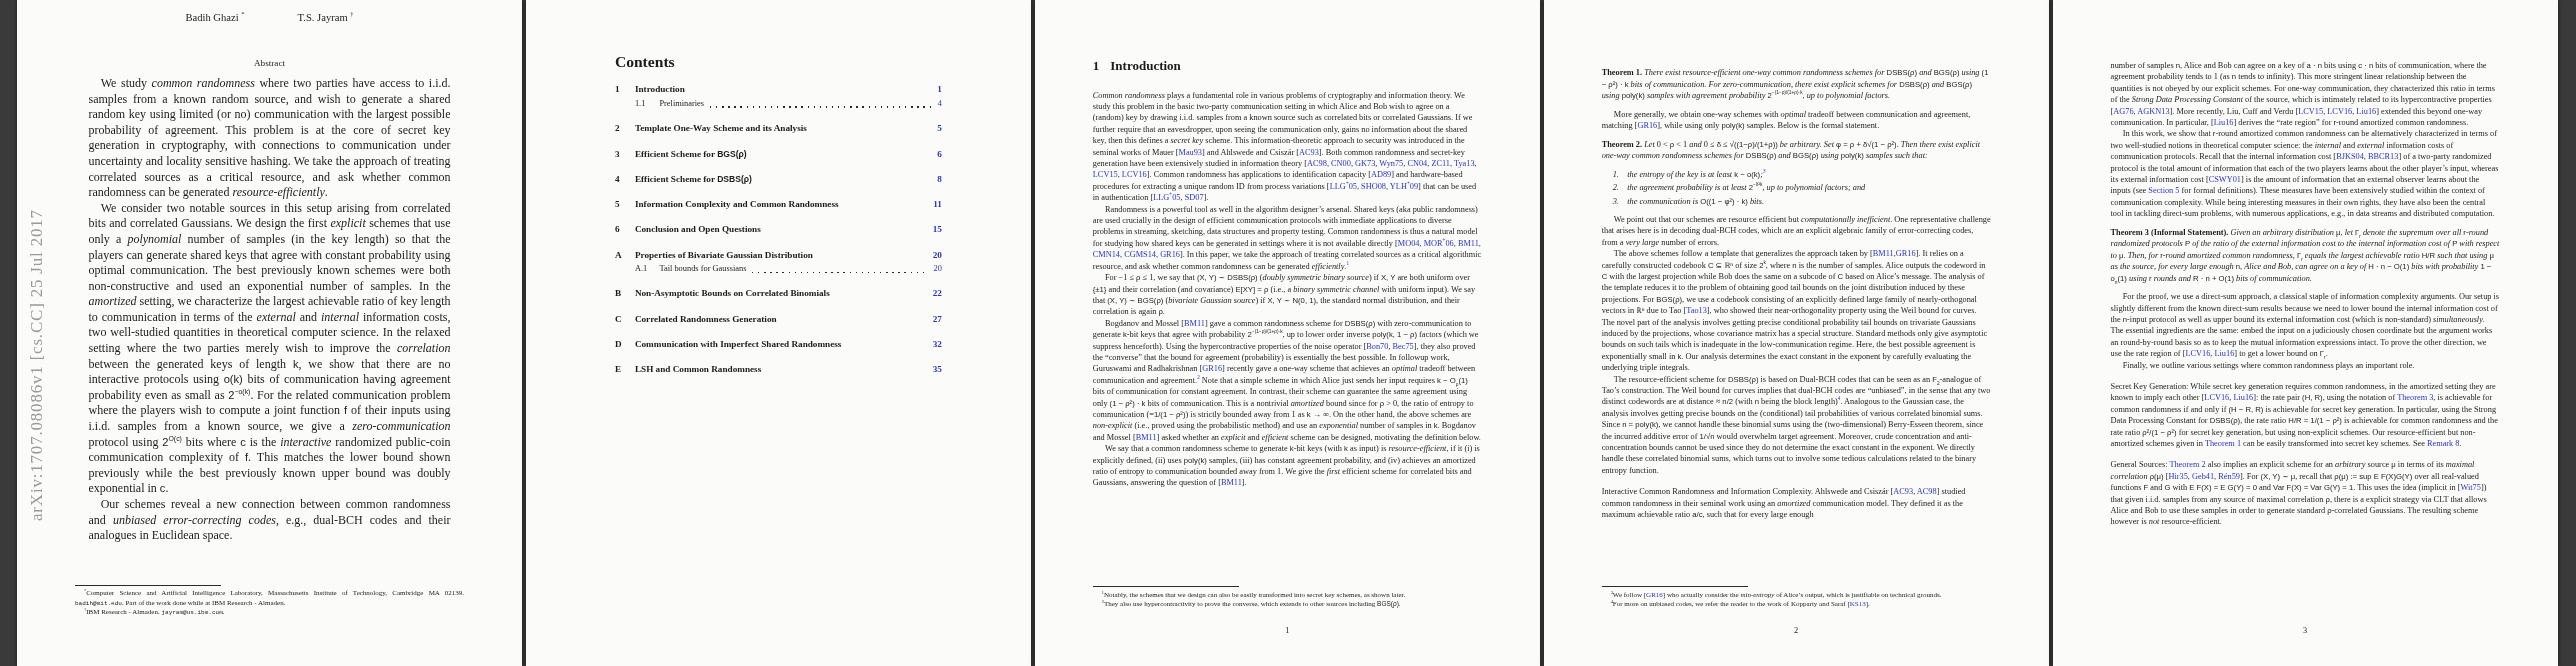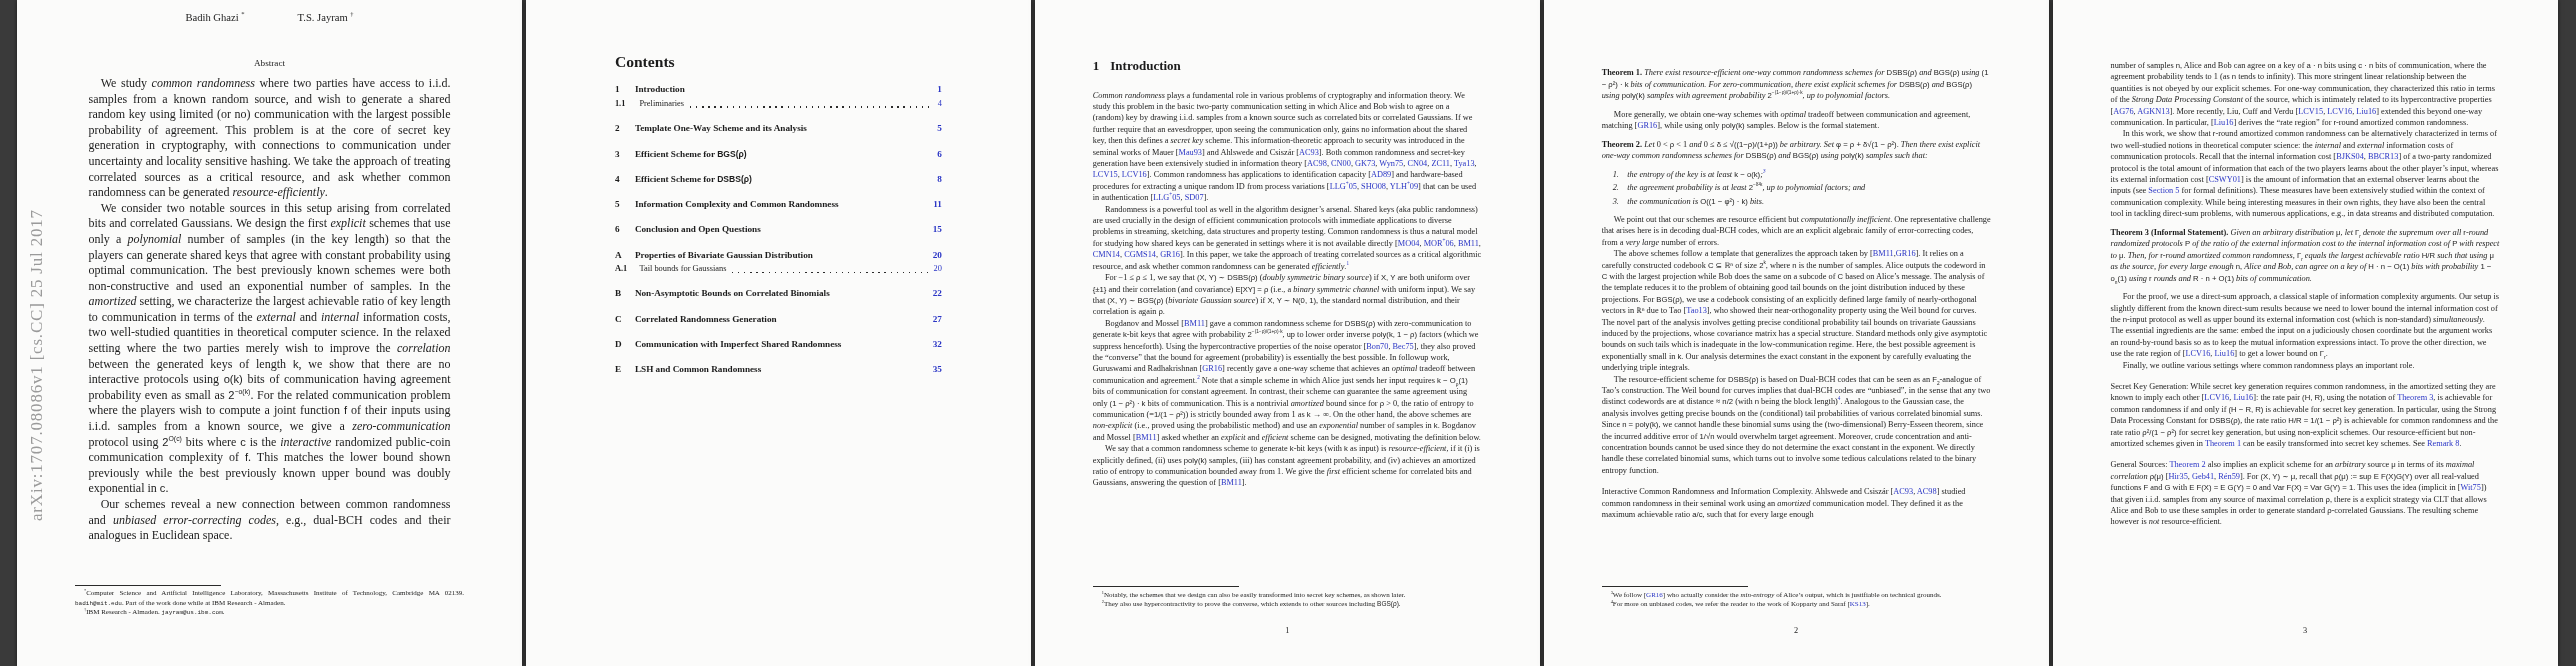--- a/index.html
+++ b/index.html
@@ -30,21 +30,21 @@
   .fn-rule{width:146px;border-top:0.7px solid #2a2a2a;margin-bottom:3.9px;}
   .footnote{text-indent:9px;}
   
   .contents-pad{padding:53px 89px 0;}
   .contents-head{font-size:15.6px;font-weight:bold;}
   .toc{margin-top:4.4px;font-size:9.2px;}
   .toc-row{display:flex;align-items:baseline;line-height:1.3;}
   .toc-row.l0{margin-top:13.3px;font-weight:bold;}
   .toc-row.l1{margin-top:2.8px;font-size:8.4px;font-weight:normal;}
   .toc-num{flex:none;width:20px;}
-  .toc-row.l1 .toc-num{width:24.5px;font-weight:bold;}
+  .toc-row.l1 .toc-num{margin-left:20px;width:24.5px;}
   .toc-leader{flex:1;align-self:flex-end;margin:0 4.4px 2.2px 5.6px;height:1.3px;
       background-image:repeating-linear-gradient(90deg,#2a2a2a 0 1.3px,transparent 1.3px 6.1px);}
   .toc-leader.off{background:none;}
   .toc-page{flex:none;color:#2a35c5;}
   
   .body-inner{padding:58px 58px 0;}
   .body-inner-2{padding-top:60px;}
   .sec-head{font-size:13px;font-weight:bold;margin:0 0 15.6px;}
   .sec-num{margin-right:11px;}
   .btext .para{font-size:8.3px;line-height:11.4px;}

